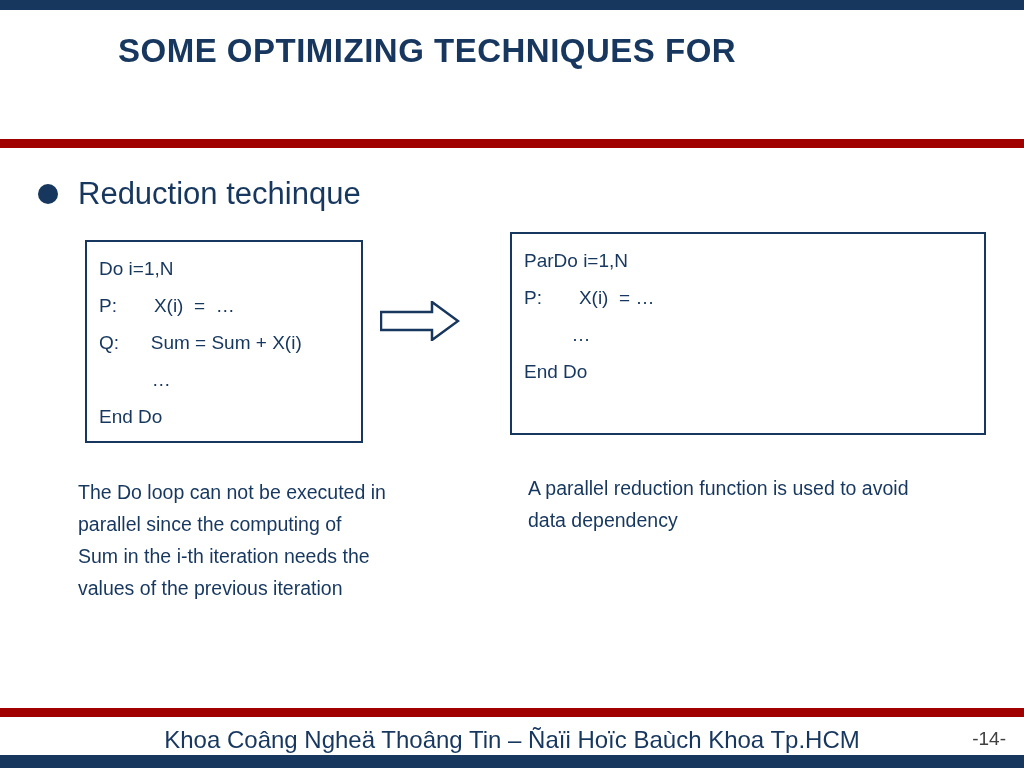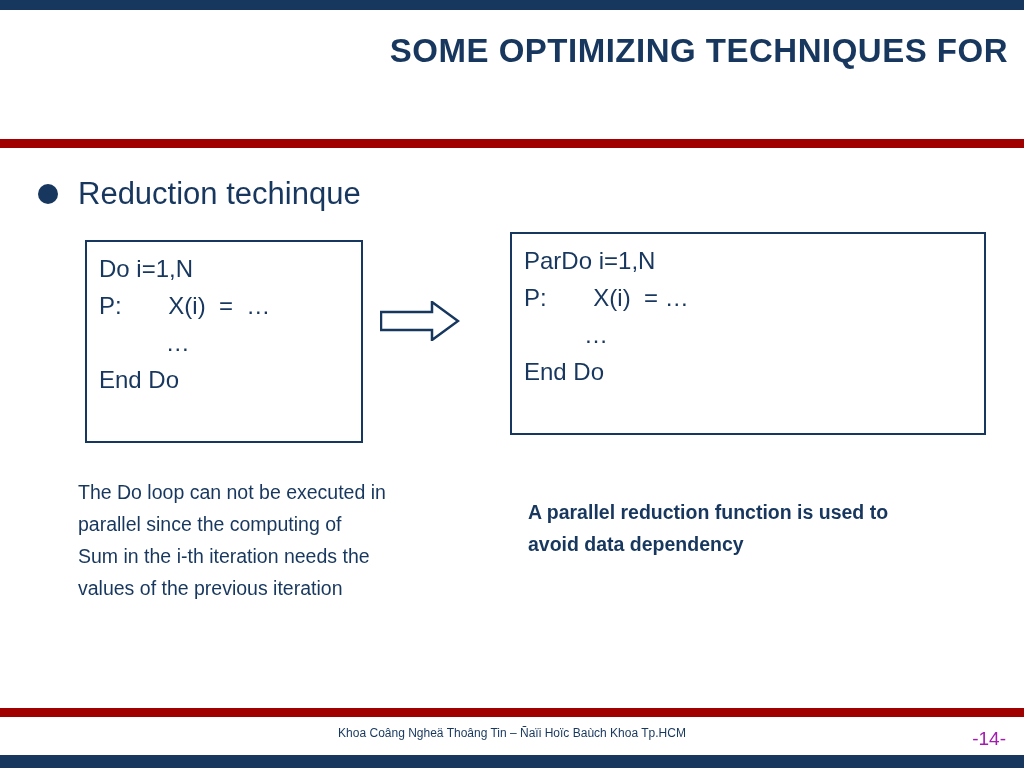--- a/index.html
+++ b/index.html
@@ -23,21 +23,21 @@
   }
   .logo {
     position: absolute;
     top: 24px; left: 36px;
     width: 80px; height: 98px;
   }
   .title-block {
     position: absolute;
     top: 30px; left: 118px;
     width: 890px;
-    text-align: right;
+    text-align: left;
     color: #17375E;
     font-weight: bold;
     font-size: 33px;
     line-height: 41px;
     letter-spacing: 0.5px;
   }
   .red-line {
     position: absolute;
     top: 139px; left: 0;
     width: 1024px; height: 9px;
@@ -58,21 +58,21 @@
   }
   .bullet-text {
     font-size: 31px;
     color: #17375E;
   }
   .code-box {
     position: absolute;
     border: 2px solid #17375E;
     background: #ffffff;
     color: #17375E;
-    font-size: 24px;
+    font-size: 19px;
     padding: 8px 12px;
   }
   .code-box.left-box {
     left: 85px; top: 240px;
     width: 278px; height: 203px;
   }
   .code-box.right-box {
     left: 510px; top: 232px;
     width: 476px; height: 203px;
   }
@@ -89,43 +89,42 @@
     position: absolute;
     color: #17375E;
     font-size: 19.5px;
     line-height: 32px;
   }
   .caption.left-caption {
     left: 78px; top: 476px;
     width: 308px;
   }
   .caption.right-caption {
-    left: 528px; top: 496px;
+    left: 528px; top: 472px;
     width: 412px;
-    font-weight: bold;
   }
   .bottom-red {
     position: absolute;
     top: 708px; left: 0;
     width: 1024px; height: 9px;
     background: #A00000;
   }
   .footer-text {
     position: absolute;
     top: 726px; left: 0;
     width: 1024px;
     text-align: center;
-    font-size: 12px;
+    font-size: 24px;
     color: #17375E;
   }
   .page-number {
     position: absolute;
     top: 728px; right: 18px;
     font-size: 19px;
-    color: #a21caf;
+    color: #404040;
   }
   .bottom-blue {
     position: absolute;
     left: 0; bottom: 0;
     width: 1024px; height: 13px;
     background: #17375E;
   }
 </style>
 </head>
 <body>
@@ -142,20 +141,21 @@
   <div class="red-line"></div>
 
   <div class="bullet-row">
     <span class="bullet-dot"></span>
     <span class="bullet-text">Reduction techinque</span>
   </div>
 
   <div class="code-box left-box">
     <div class="code-line">Do i=1,N</div>
     <div class="code-line">P:       X(i)  =  …</div>
+    <div class="code-line">Q:      Sum = Sum + X(i)</div>
     <div class="code-line">          …</div>
     <div class="code-line">End Do</div>
   </div>
 
   <div class="flow-arrow">
     <svg width="80" height="40" viewBox="0 0 80 40">
       <polygon points="1,11 52,11 52,1 78,20 52,39 52,29 1,29" fill="#ffffff" stroke="#17375E" stroke-width="2.5" stroke-linejoin="miter"></polygon>
     </svg>
   </div>
 

